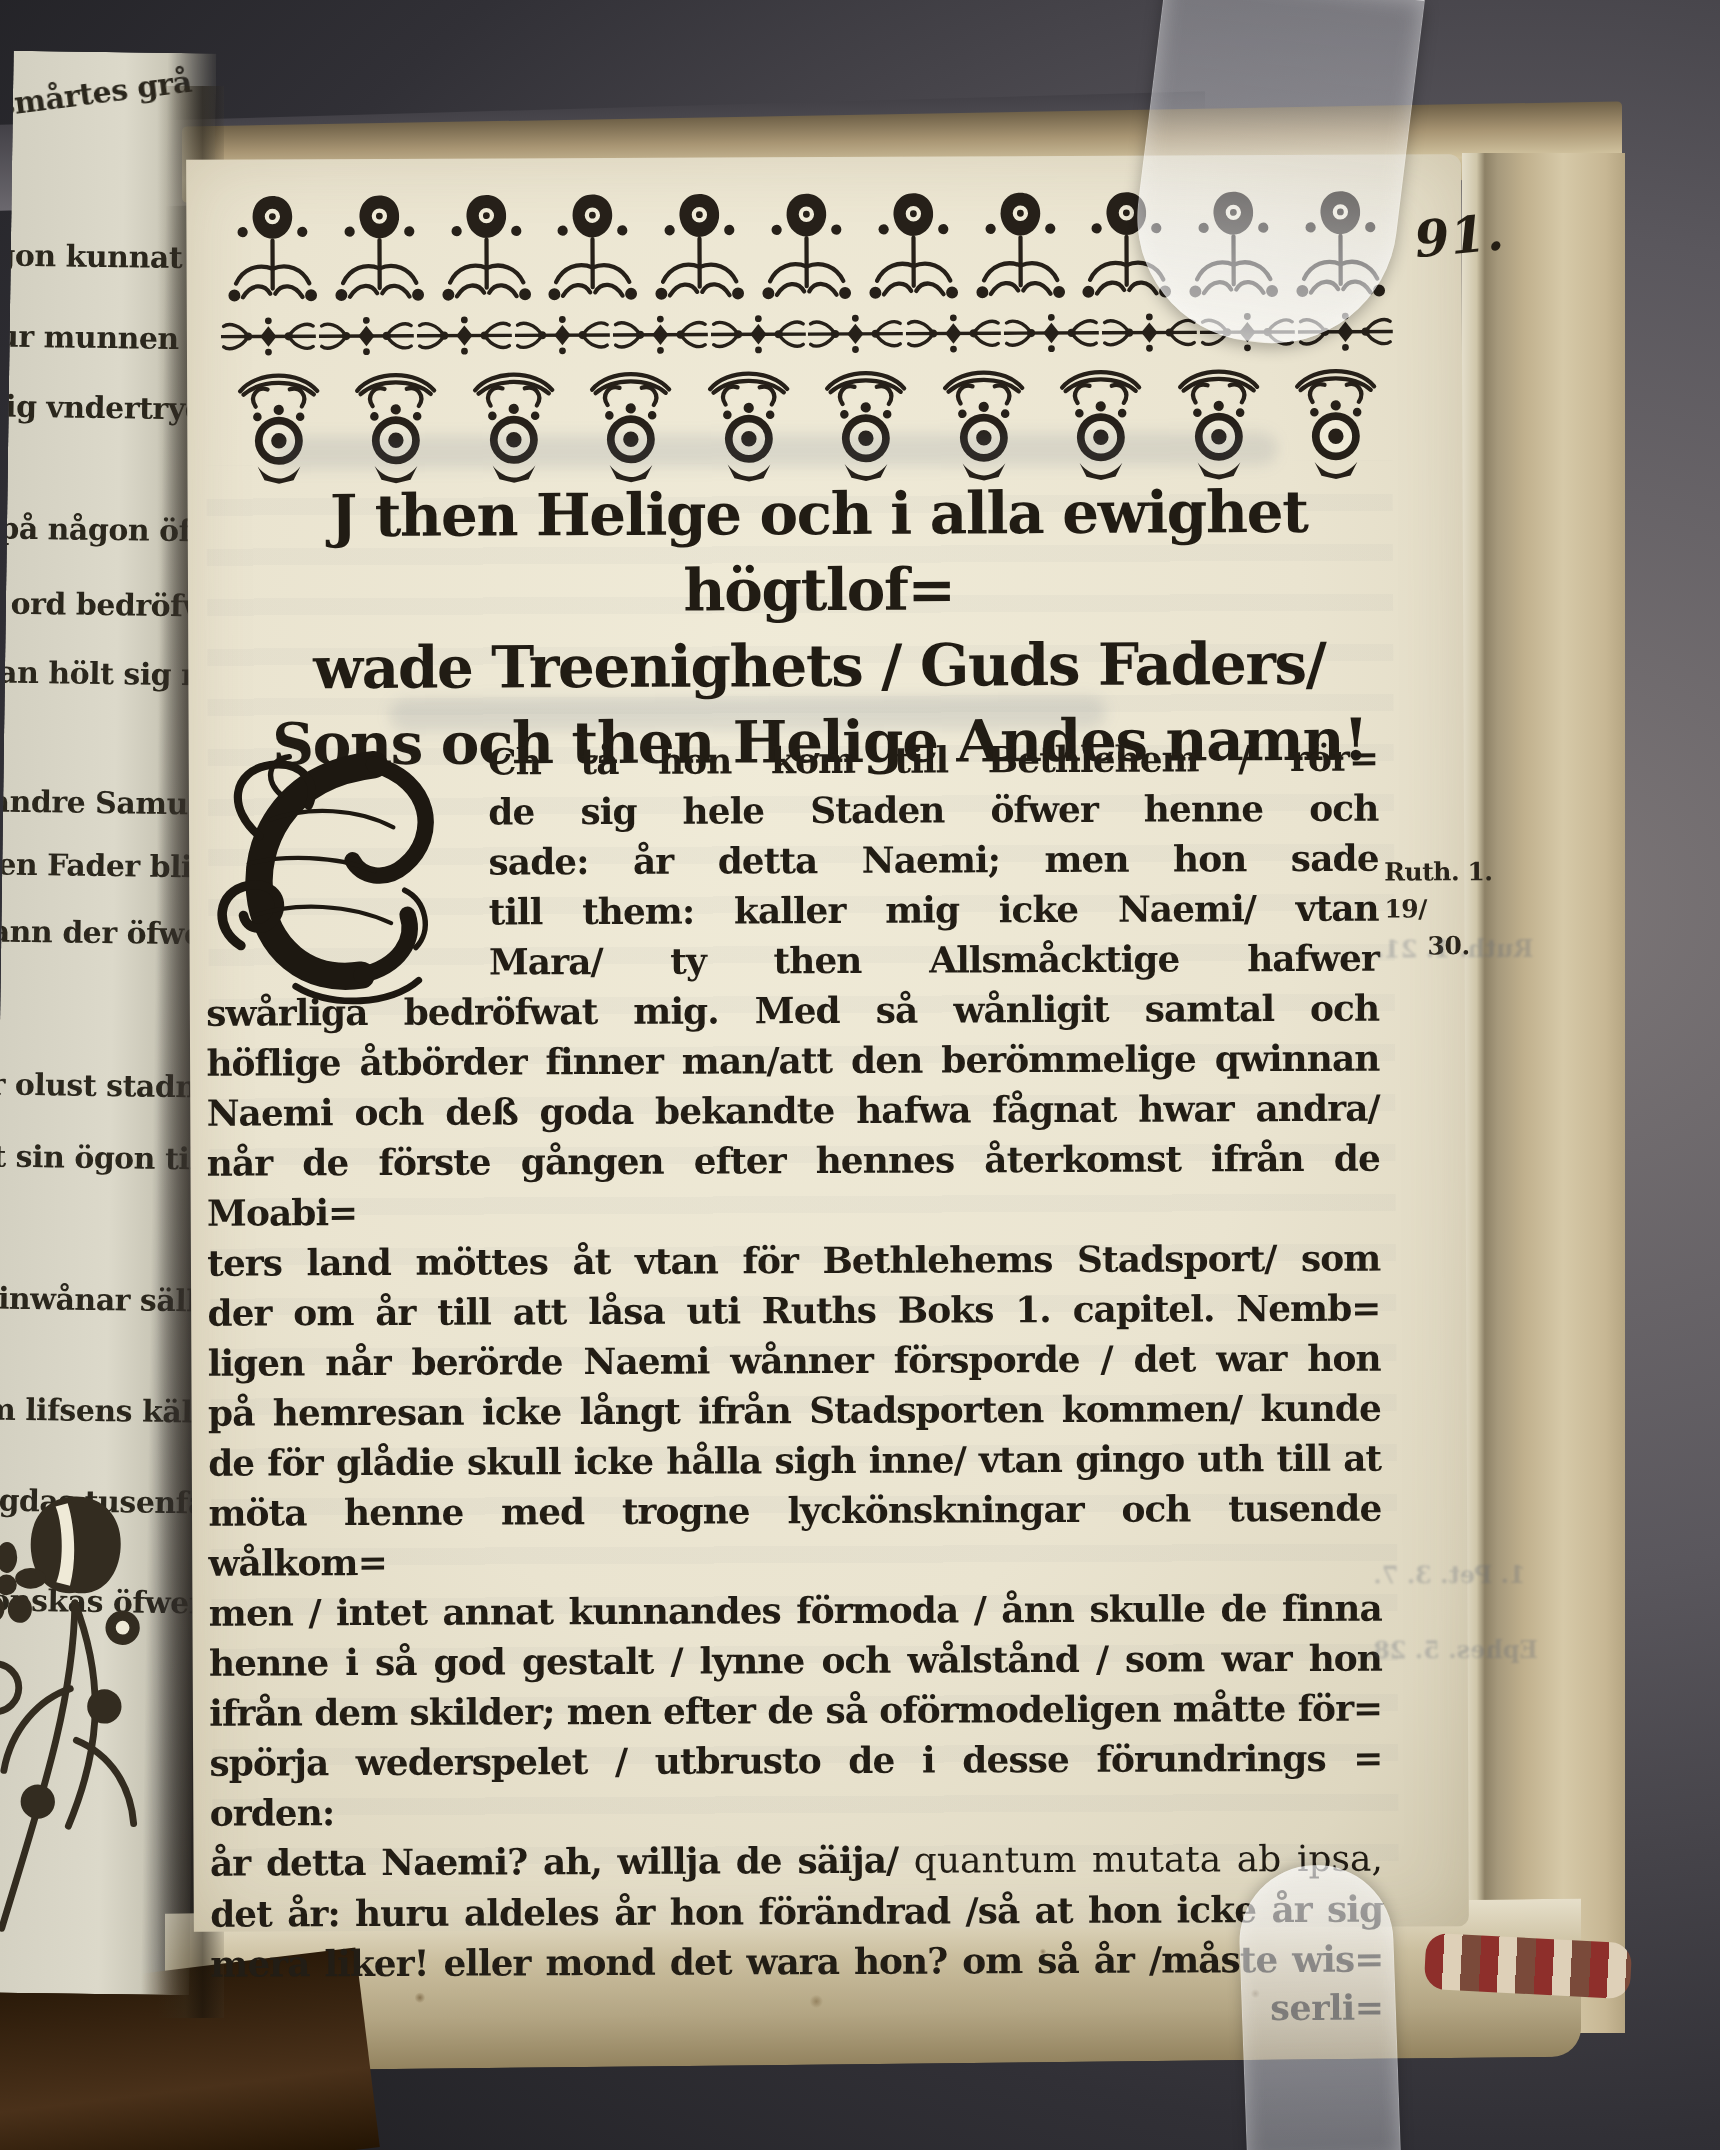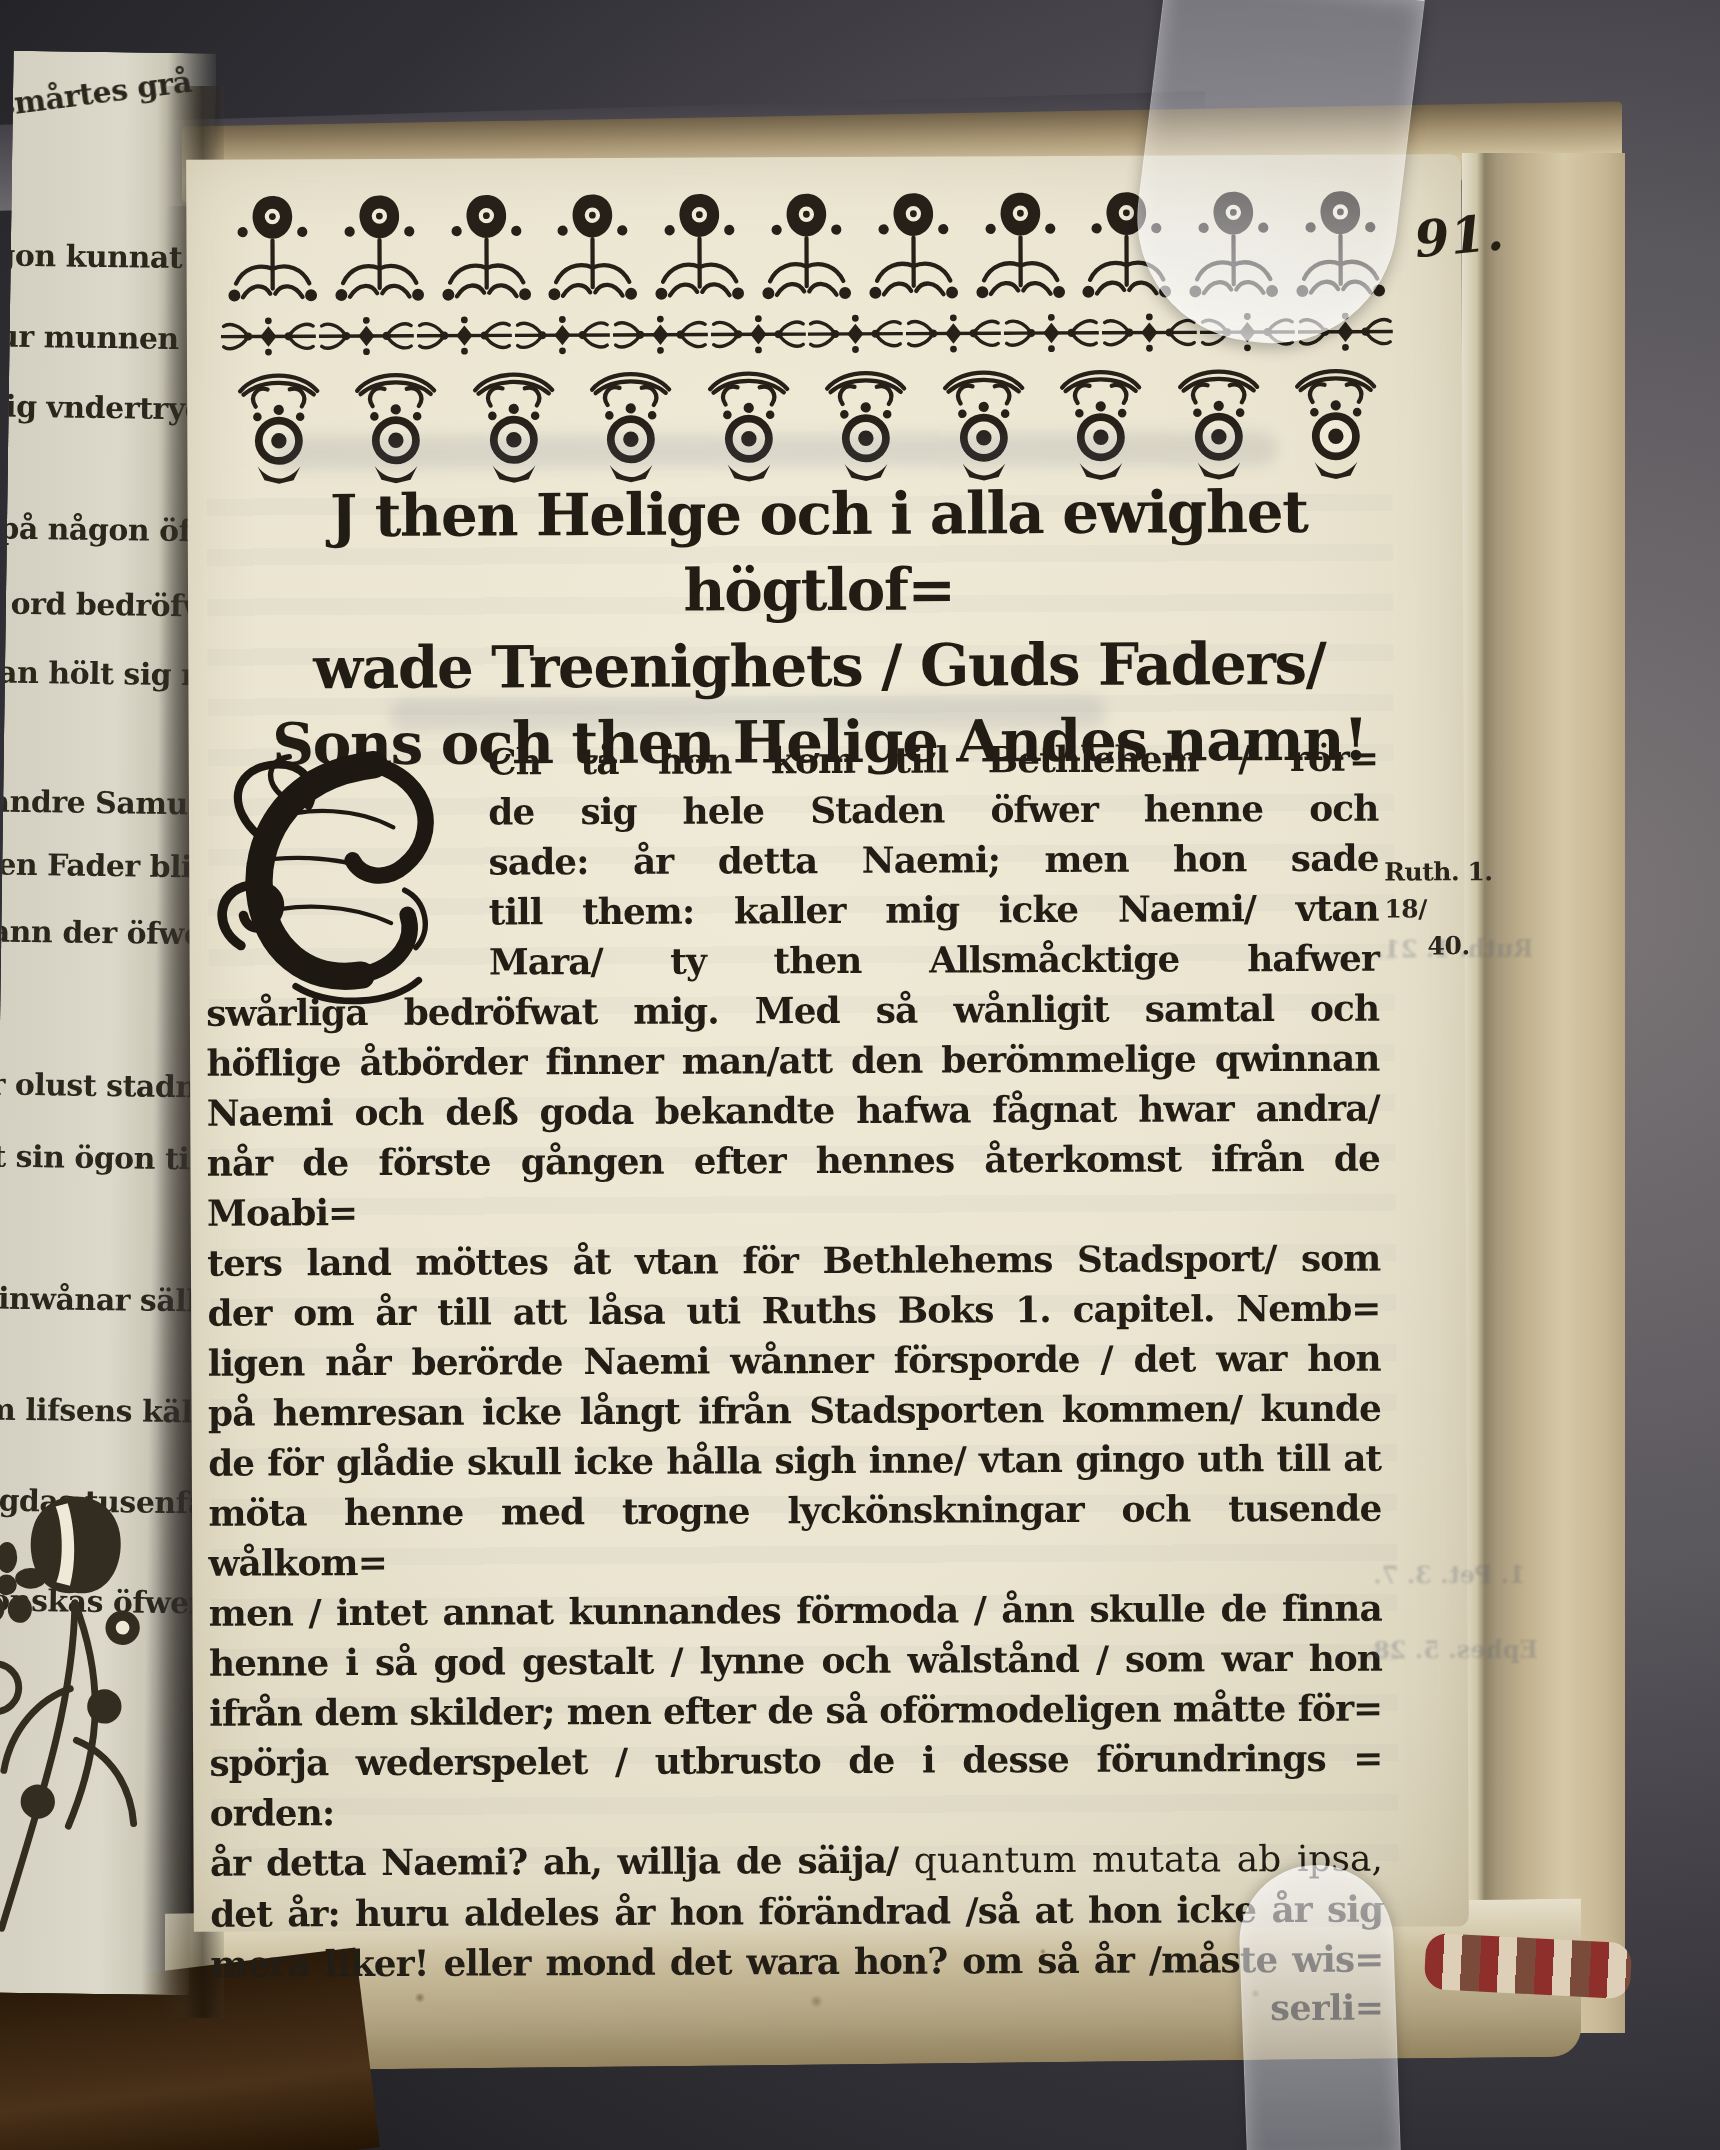--- a/index.html
+++ b/index.html
@@ -337,22 +337,22 @@
       <div class="bline">henne i så god gestalt / lynne och wålstånd / som war hon</div>
       <div class="bline">ifrån dem skilder; men efter de så oförmodeligen måtte för=</div>
       <div class="bline">spörja wederspelet / utbrusto de i desse förundrings = orden:</div>
       <div class="bline"><span>år detta Naemi? ah, willja de säija/ </span><span class="latin">quantum mutata ab ipsa,</span></div>
       <div class="bline">det år: huru aldeles år hon förändrad /så at hon icke år sig</div>
       <div class="bline">mera liker! eller mond det wara hon? om så år /måste wis=</div>
       <div class="catchword">serli=</div>
     </div>
 
     <div class="margin-note">
-      <div>Ruth. 1. 18/</div>
-      <div class="l2">40.</div>
+      <div>Ruth. 1. 19/</div>
+      <div class="l2">30.</div>
     </div>
 
     <div class="ghost" style="left:1186px;top:780px;">Ruth. 1. 21.</div>
     <div class="ghost" style="left:1181px;top:1406px;">1. Pet. 3. 7.</div>
     <div class="ghost" style="left:1172px;top:1481px;">Ephes. 5. 28.</div>
 
     <div class="page-number">91.</div>
   </div>
 
   <div class="abs strap strap-top"></div>

